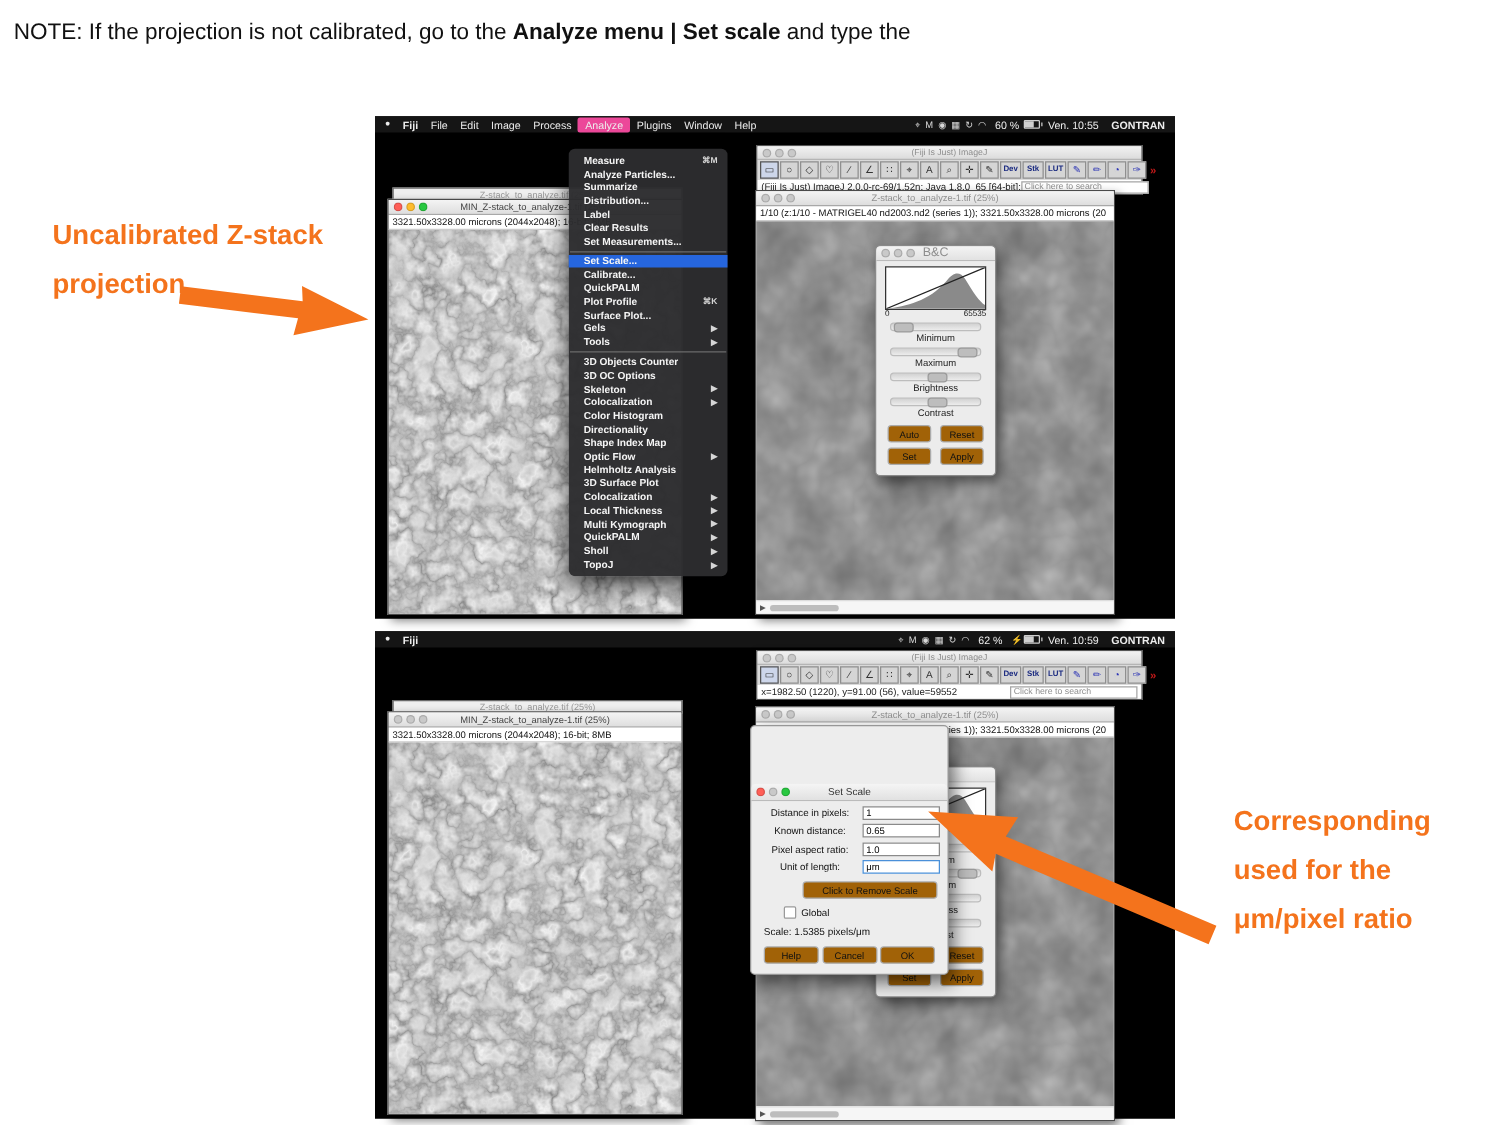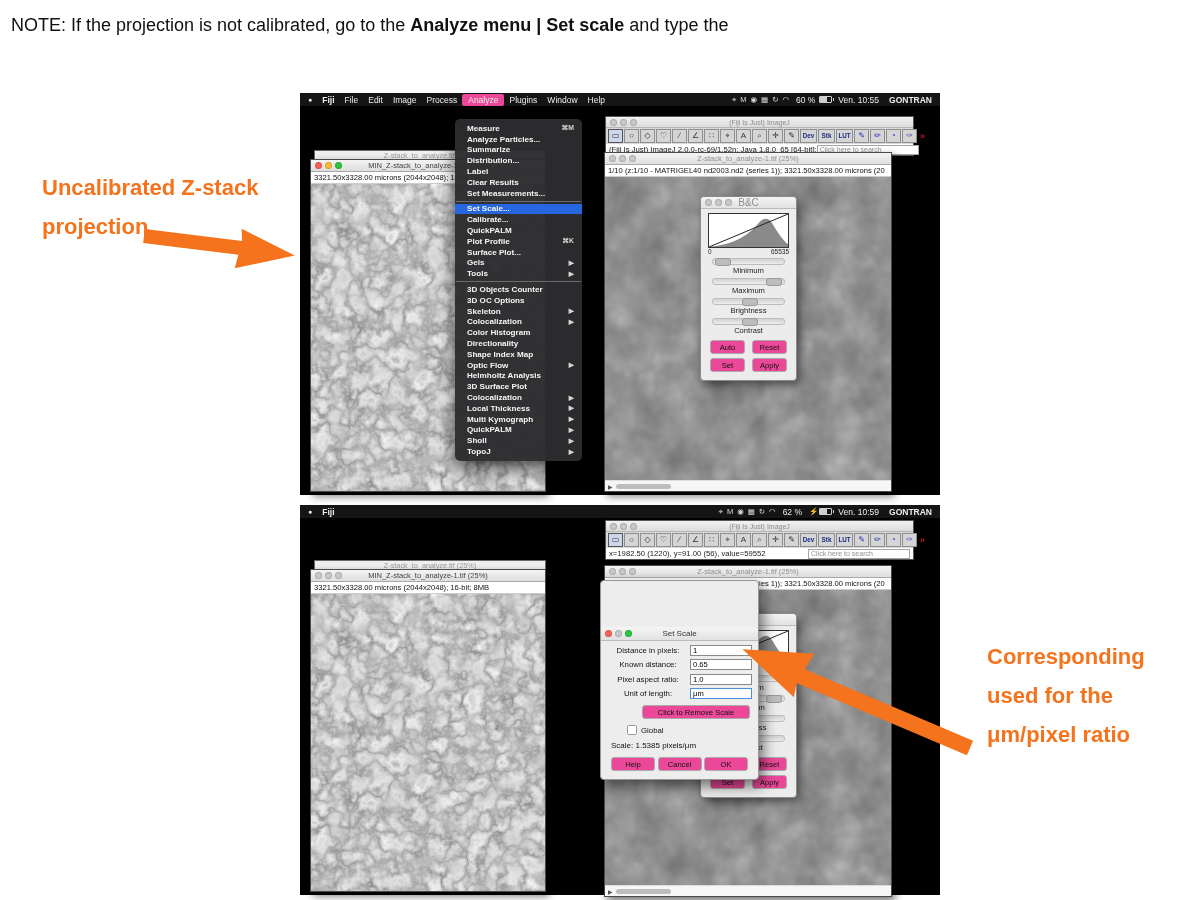--- a/index.html
+++ b/index.html
@@ -80,21 +80,21 @@
           border-radius:4px 4px 0 0;display:flex;align-items:center;position:relative;}
   .bctbar .ttl{position:absolute;left:0;right:0;text-align:center;font-size:10px;color:#8d8d8d;}
   .hist{margin:4px 7px 0;background:#fff;border:1px solid #333;height:33px;}
   .hlab{display:flex;justify-content:space-between;font-size:6.5px;color:#222;padding:0 7px;}
   .sl{margin:3px 11px 0;height:5px;background:linear-gradient(#d2d2d2,#ececec);border:1px solid #bdbdbd;
       border-radius:3px;position:relative;}
   .knob{position:absolute;top:-1.5px;width:14px;height:6px;background:#bdbdbd;border:1px solid #9a9a9a;
         border-radius:3px;}
   .sllab{text-align:center;font-size:7.6px;color:#222;margin-top:1px;}
   .bcbtns{display:grid;grid-template-columns:1fr 1fr;gap:4px 7px;padding:5px 9px 8px;}
-  .btn{height:12px;background:#ec4899;border:1px solid #ababab;border-radius:3px;font-size:7.6px;
+  .btn{height:12px;background:#a16207;border:1px solid #ababab;border-radius:3px;font-size:7.6px;
        display:flex;align-items:center;justify-content:center;color:#111;white-space:nowrap;}
   
   .sswin{position:absolute;left:300px;top:75px;width:157px;background:#ededed;border:1px solid #979797;
          border-radius:4px;z-index:40;box-shadow:4px 6px 14px rgba(0,0,0,.55);}
   .sstbar{height:13px;background:linear-gradient(#f5f5f5,#e1e1e1);border-bottom:1px solid #bbb;
           border-radius:4px 4px 0 0;display:flex;align-items:center;position:relative;margin-top:46px;}
   .sstbar .ttl{position:absolute;left:0;right:0;text-align:center;font-size:8px;color:#333;}
   .fr{display:flex;align-items:center;margin:3.5px 8px 0;}
   .fr label{width:78px;min-width:78px;text-align:center;font-size:7.8px;color:#111;margin-right:3px;}
   .fr input{width:56px;height:9px;border:1px solid #8a8a8a;font-size:7.6px;padding:0 2px;

